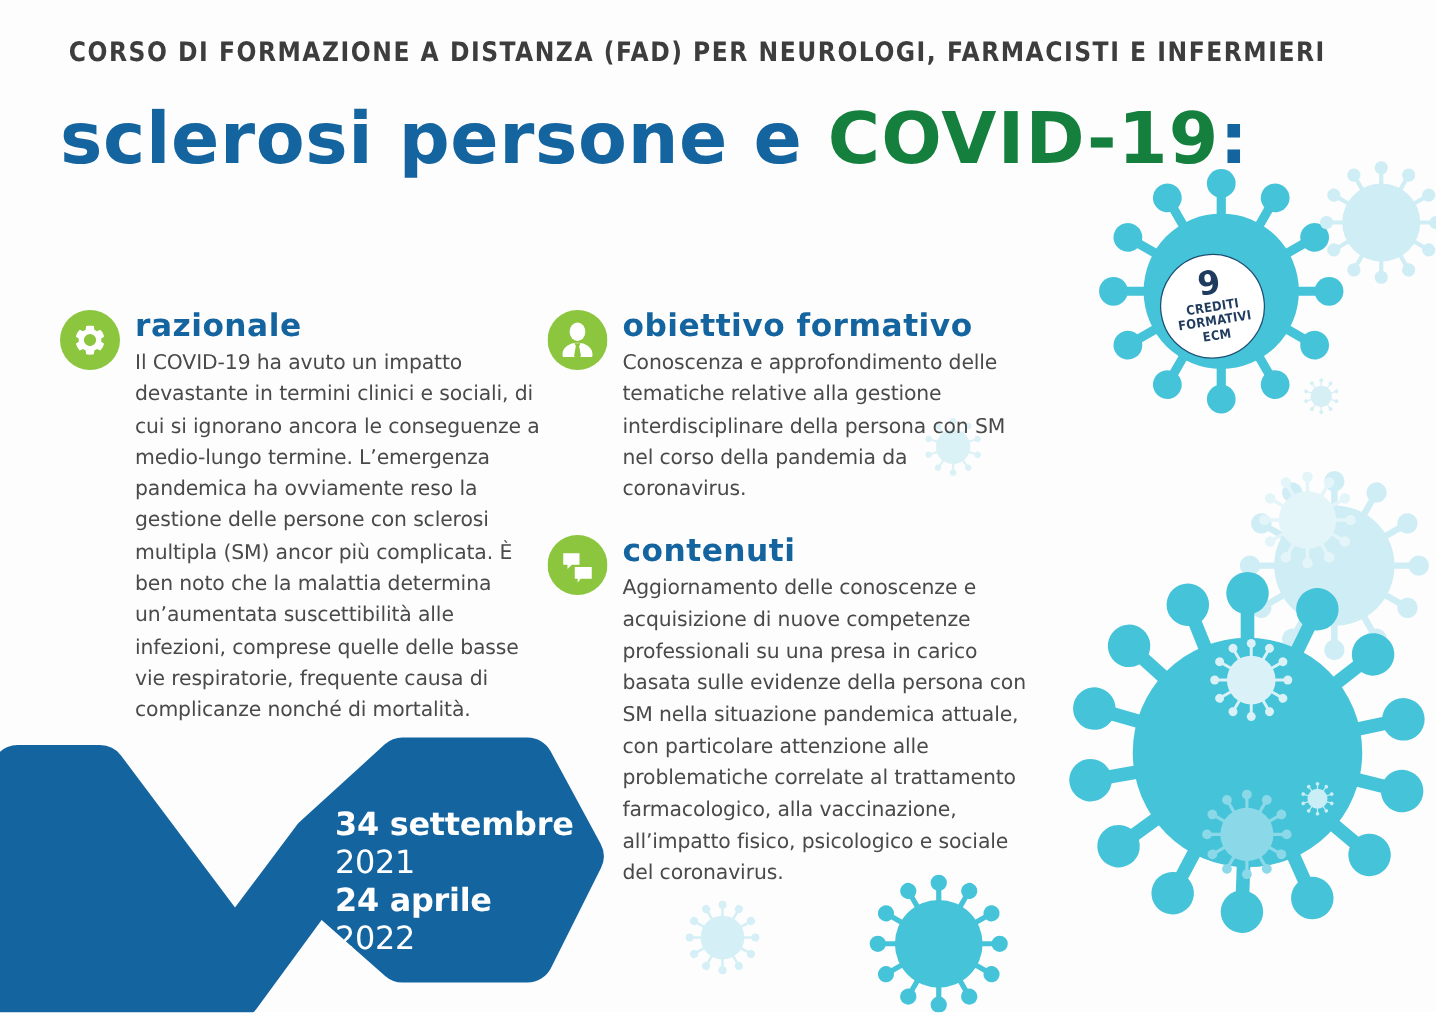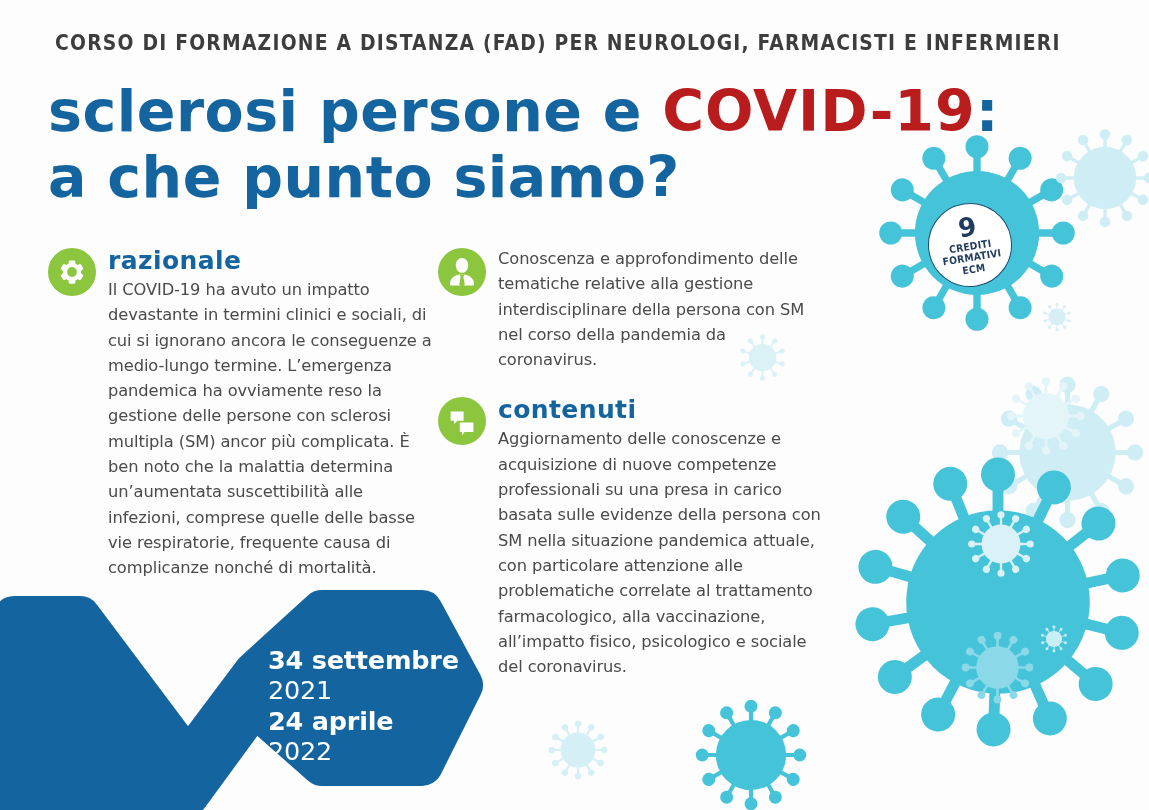--- a/index.html
+++ b/index.html
@@ -55,21 +55,21 @@
   .title-line {
     font-family: "DejaVu Sans", sans-serif;
     font-weight: bold;
     font-size: 57px;
     line-height: 66px;
     letter-spacing: 0.5px;
     color: #1464A0;
     white-space: nowrap;
   }
   .title-line .covid {
-    color: #b91c1c;
+    color: #15803d;
     letter-spacing: 1px;
   }
   .title-line .colon {
     color: #1464A0;
   }
 
   
   .col {
     position: absolute;
     z-index: 6;
@@ -833,21 +833,20 @@
         </g>
       </g>
     </svg>
 
   </div>
 
   <div class="eyebrow">CORSO DI FORMAZIONE A DISTANZA (FAD) PER NEUROLOGI, FARMACISTI E INFERMIERI</div>
 
   <div class="title-block">
     <div class="title-line"><span>sclerosi persone e </span><span class="covid">COVID-19</span><span class="colon">:</span></div>
-    <div class="title-line">a che punto siamo?</div>
   </div>
 
   <div class="col col-left">
 
     <div class="section">
       <span class="sec-icon">
         <svg width="48" height="48" viewBox="0 0 48 48">
           <circle cx="24" cy="24" r="24" fill="#8CC63E"></circle>
           <path fill="#ffffff" d="M24 12.5c-1.1 0-2.1.1-3.1.35l-.35 2.9a9 9 0 0 0-2.1 1.22l-2.72-1.1a11.6 11.6 0 0 0-3.05 5.3l2.35 1.74a9.2 9.2 0 0 0 0 2.42l-2.35 1.74a11.6 11.6 0 0 0 3.05 5.3l2.72-1.1a9 9 0 0 0 2.1 1.22l.35 2.9c1 .24 2 .35 3.1.35s2.1-.11 3.1-.35l.35-2.9a9 9 0 0 0 2.1-1.22l2.72 1.1a11.6 11.6 0 0 0 3.05-5.3l-2.35-1.74a9.2 9.2 0 0 0 0-2.42l2.35-1.74a11.6 11.6 0 0 0-3.05-5.3l-2.72 1.1a9 9 0 0 0-2.1-1.22l-.35-2.9c-1-.24-2-.35-3.1-.35zm0 6.6a4.9 4.9 0 1 1 0 9.8 4.9 4.9 0 0 1 0-9.8z"></path>
         </svg>
@@ -865,20 +864,21 @@
     <div class="section">
       <span class="sec-icon">
         <svg width="48" height="48" viewBox="0 0 48 48">
           <circle cx="24" cy="24" r="24" fill="#8CC63E"></circle>
           <ellipse cx="24" cy="17.4" rx="6.3" ry="7.4" fill="#ffffff"></ellipse>
           <path fill="#ffffff" d="M24 26.2c-6.6 0-12 3.9-12 9.1 0 .8.13 1.56.37 2.28h23.26c.24-.72.37-1.48.37-2.28 0-5.2-5.4-9.1-12-9.1z"></path>
           <path fill="#8CC63E" d="M21.5 26.6h5l-1.2 2.2 1.5 8-2.8 2.6-2.8-2.6 1.5-8z"></path>
         </svg>
       </span>
       <div class="sec-body">
+        <div class="sec-title">obiettivo formativo</div>
         <div class="sec-text">Conoscenza e approfondimento delle tematiche relative alla gestione interdisciplinare della persona con SM nel corso della pandemia da coronavirus.</div>
       </div>
     </div>
 
     <div class="section">
       <span class="sec-icon">
         <svg width="48" height="48" viewBox="0 0 48 48">
           <circle cx="24" cy="24" r="24" fill="#8CC63E"></circle>
           <path fill="#ffffff" d="M12.6 14.6h13v9.1h-6.1l-3.5 3.4v-3.4h-3.4z"></path>
           <path fill="#ffffff" d="M21.8 25.6h13.6v9.3h-8.9l-2.4 3.3v-3.3h-2.3z"></path>

